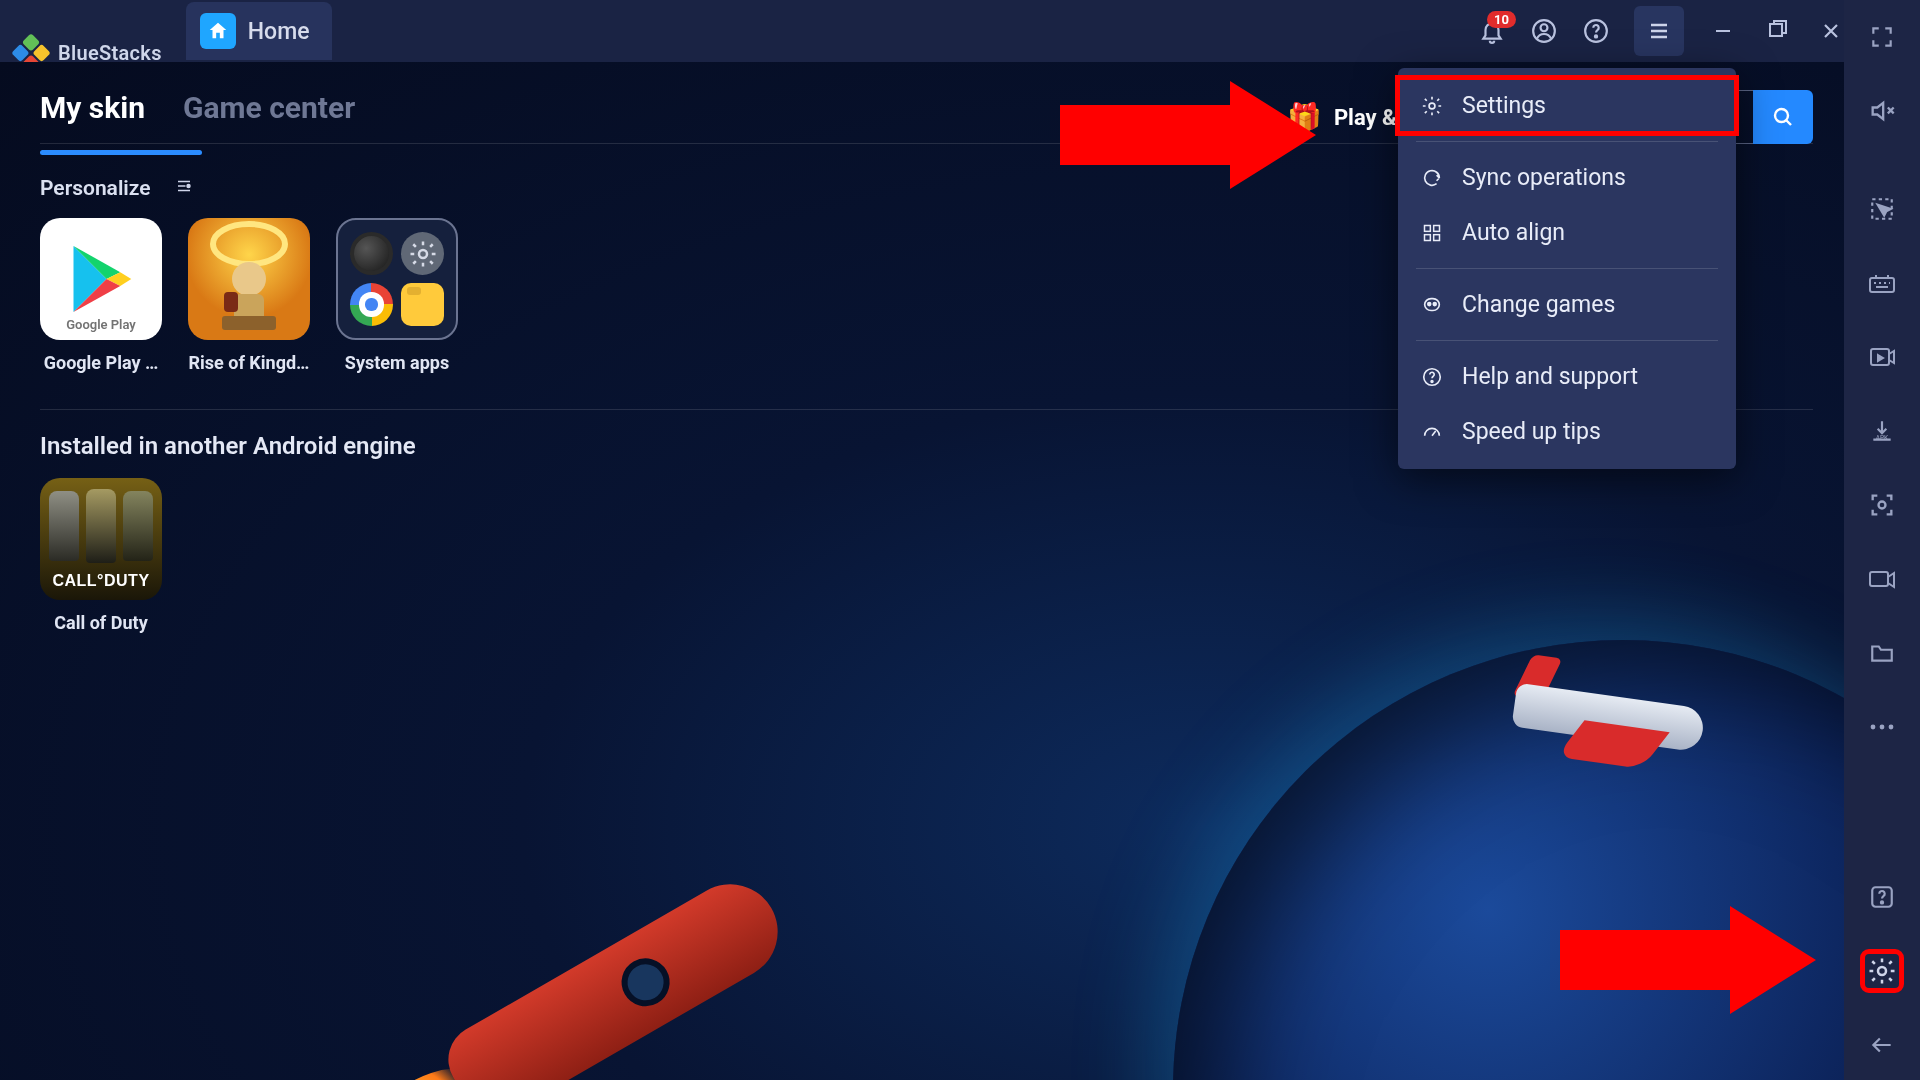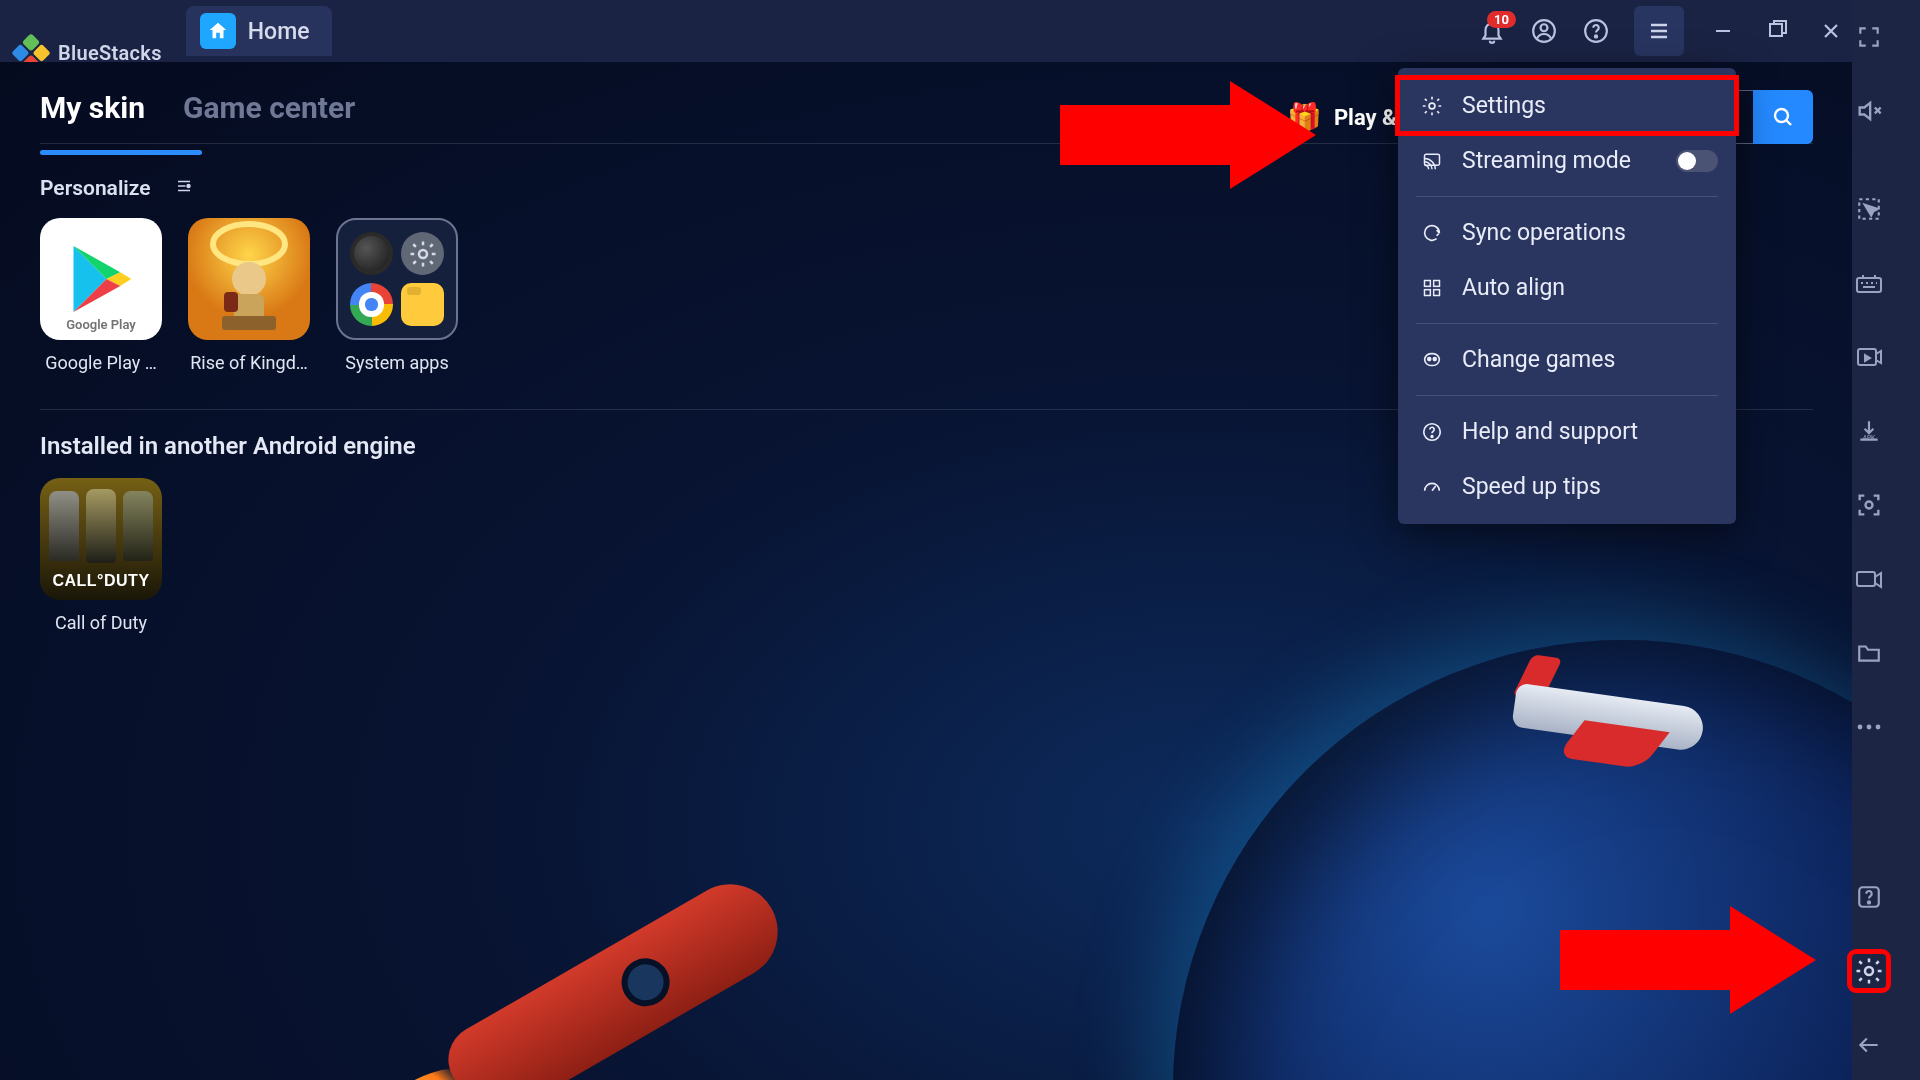--- a/index.html
+++ b/index.html
@@ -3,21 +3,21 @@
 <meta charset="utf-8">
 <style>
 * { margin: 0; padding: 0; box-sizing: border-box; font-family: -apple-system, BlinkMacSystemFont, "Segoe UI", Roboto, sans-serif; }
 body { width: 1920px; height: 1080px; background: #0a1229; overflow: hidden; position: relative; }
 
 
 .topbar { height: 62px; background: #1a2344; display: flex; align-items: center; position: relative; }
 .logo { display: flex; align-items: center; gap: 10px; padding: 0 14px; margin-top: 44px; }
 .logo-icon { width: 34px; height: 34px; position: relative; }
 .logo-text { color: #cfd6ea; font-size: 20px; font-weight: 600; letter-spacing: .3px; }
-.tab-home { display: flex; align-items: center; gap: 12px; height: 50px; background: #27335d; margin-left: 10px; padding: 0 22px 0 14px; border-radius: 8px 8px 0 0; }
+.tab-home { display: flex; align-items: center; gap: 12px; height: 58px; background: #27335d; margin-left: 10px; padding: 0 22px 0 14px; border-radius: 8px 8px 0 0; }
 .tab-home .home-ic { width: 36px; height: 36px; background: #1fa6ff; border-radius: 6px; display:flex; align-items:center; justify-content:center; }
 .tab-home .label { color: #d7dcec; font-size: 23px; font-weight: 500; }
 
 .topbar-actions { position: absolute; right: 20px; top: 0; height: 100%; display: flex; align-items: center; gap: 24px; }
 .top-ic { width: 28px; height: 28px; color: #b9c2df; display:flex; align-items:center; justify-content:center; position:relative; cursor:pointer; }
 .badge-num { position:absolute; top:-6px; right:-10px; background:#e12c2c; color:#fff; font-size:13px; font-weight:700; border-radius:10px; padding:1px 7px; }
 .hamburger-btn { width: 50px; height: 50px; background:#283560; border-radius:6px; display:flex; align-items:center; justify-content:center; }
 .win-btn { width: 30px; height: 30px; color:#b9c2df; display:flex; align-items:center; justify-content:center; cursor:pointer; }
 
 
@@ -46,40 +46,40 @@
 .helplink { color:#fff; font-size:22px; font-weight:700; }
 .search-wrap { display:flex; align-items:center; }
 .search-inp { height:54px; width:220px; background:transparent; border:1px solid #5a6485; border-right:none; border-radius:6px 0 0 6px; color:#c8cee4; font-size:20px; padding:0 18px; }
 .search-btn { width:60px; height:54px; background:#2489ff; border:none; border-radius:0 6px 6px 0; display:flex; align-items:center; justify-content:center; cursor:pointer; }
 
 
 .section-title { display:flex; align-items:center; gap:24px; margin-top:32px; color:#dbe1f1; font-size:21px; font-weight:600; }
 .app-row { display:flex; gap:26px; margin-top:18px; }
 .app { width:122px; text-align:center; cursor:pointer; }
 .app-tile { width:122px; height:122px; border-radius:20px; overflow:hidden; display:flex; align-items:center; justify-content:center; position:relative; }
-.app-label { margin-top:12px; color:#e0e5f3; font-size:18px; font-weight:400; white-space:nowrap; overflow:hidden; text-overflow:ellipsis; }
+.app-label { margin-top:12px; color:#e0e5f3; font-size:18px; font-weight:700; white-space:nowrap; overflow:hidden; text-overflow:ellipsis; }
 .tile-play { background:#fff; }
 .tile-rise { background: radial-gradient(circle at 50% 30%, #ffd54a,#d97915 60%); }
 .tile-sys { background:#15203d; border:2px solid #6b7491; display:grid; grid-template-columns:1fr 1fr; grid-template-rows:1fr 1fr; gap:8px; padding:12px; }
 .tile-sys .s{width:100%;height:100%;border-radius:50%;}
 .divider { height:1px; background:rgba(255,255,255,.12); margin:36px 0 22px; }
 .section2 { font-size:24px; color:#e4e8f5; font-weight:600; }
 .tile-cod { background:linear-gradient(#766015,#1a1608); position:relative; }
 
 
 .dropdown { position:absolute; top:68px; right:184px; width:338px; background:#2b3660; border-radius:6px; box-shadow:0 10px 40px rgba(0,0,0,.55); padding:10px 0; z-index:50; }
 .dd-item { display:flex; align-items:center; gap:18px; padding:14px 22px; color:#e8ecf8; font-size:23px; cursor:pointer; position:relative; }
 .dd-item .ic { width:24px; display:flex; justify-content:center; }
 .dd-item.highlight { outline:5px solid #ff0000; outline-offset:-2px; }
 .dd-sep { height:1px; background:rgba(255,255,255,.14); margin:8px 18px; }
 .toggle { position:absolute; right:18px; width:42px; height:22px; background:#4a5374; border-radius:20px; }
 .toggle::after{content:"";position:absolute;width:18px;height:18px;background:#fff;border-radius:50%;top:2px;left:2px;}
 
 
-.sidebar { position:absolute; right:0; top:0; bottom:0; width:68px; background:#1d2545; display:flex; flex-direction:column; align-items:flex-start; padding-top:20px; gap:40px; }
+.sidebar { position:absolute; right:0; top:0; bottom:0; width:76px; background:#1d2545; display:flex; flex-direction:column; align-items:center; padding-top:20px; gap:40px; }
 .side-ic { width:34px; height:34px; color:#9aa3c2; display:flex; align-items:center; justify-content:center; cursor:pointer; }
 .side-spacer { flex:1; }
 .side-settings-box { outline:5px solid #ff0000; padding:6px; border-radius:4px; }
 
 
 .arrow { position:absolute; z-index:60; }
 .arrow svg { display:block; }
 
 
 svg { overflow: visible; }
@@ -271,30 +271,20 @@
 <div class="dropdown">
   <div class="dd-item highlight">
     <span class="ic">
         <svg width="22" height="22" viewBox="0 0 24 24" fill="none" stroke="#e8ecf8" stroke-width="1.8">
           <circle cx="12" cy="12" r="3.2"></circle>
           <path d="M12 2v3M12 19v3M4.2 4.2l2.1 2.1M17.7 17.7l2.1 2.1M2 12h3M19 12h3M4.2 19.8l2.1-2.1M17.7 6.3l2.1-2.1"></path>
         </svg>
       </span>
     <span>Settings</span>
   </div>
-  <div class="dd-item">
-    <span class="ic">
-        <svg width="22" height="20" viewBox="0 0 24 24" fill="none" stroke="#e8ecf8" stroke-width="1.8">
-          <path d="M3 17a5 5 0 015 5M3 13a9 9 0 019 9M3 9a13 13 0 0113 13"></path>
-          <rect x="3" y="4" width="18" height="13" rx="2"></rect>
-        </svg>
-      </span>
-    <span>Streaming mode</span>
-    <span class="toggle"></span>
-  </div>
   <div class="dd-sep"></div>
   <div class="dd-item">
     <span class="ic">
         <svg width="22" height="22" viewBox="0 0 24 24" fill="none" stroke="#e8ecf8" stroke-width="1.8">
           <path d="M20 12a8 8 0 10-3 6.2M20 12l-3-3M20 12l-3 3"></path>
         </svg>
       </span>
     <span>Sync operations</span>
   </div>
   <div class="dd-item">

